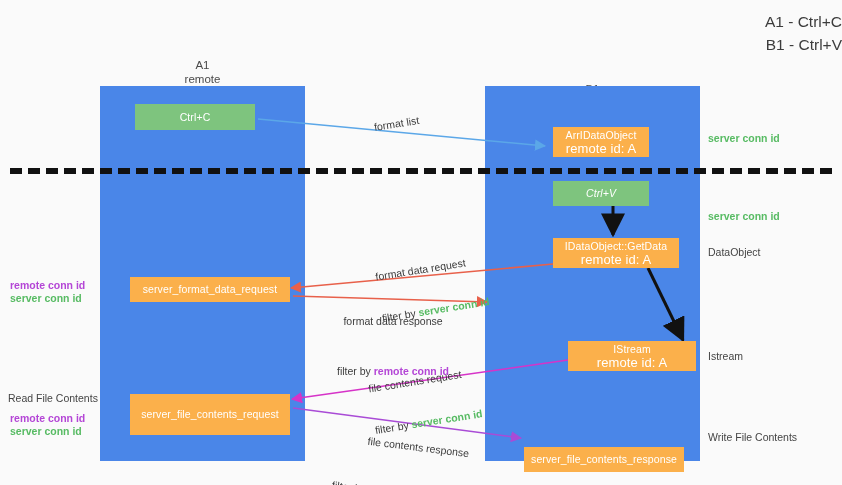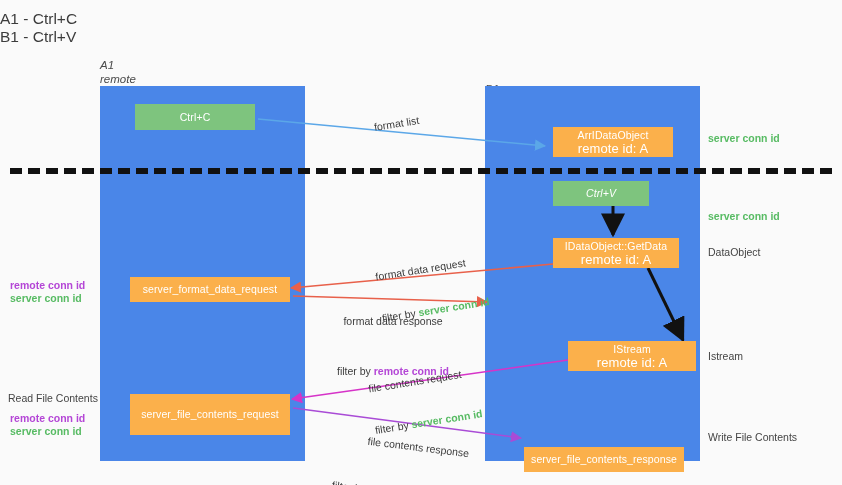--- a/index.html
+++ b/index.html
@@ -22,36 +22,35 @@
     width: 842px;
     height: 485px;
   }
 
   
   #title {
     position: absolute;
     left: 0;
     top: 10px;
     width: 842px;
-    text-align: left;
+    text-align: right;
     font-size: 15.5px;
-    line-height: 18px;
+    line-height: 23px;
     color: #3c3c3c;
     white-space: pre;
   }
 
   
   .lane-head {
     position: absolute;
-    text-align: left;
+    text-align: center;
     font-size: 11.5px;
     line-height: 14px;
     color: #4a4a4a;
     white-space: pre;
-    font-style: italic;
   }
 
   
   .lane {
     position: absolute;
     background: #4a86e8;
     top: 86px;
     height: 375px;
   }
   #lane-a { left: 100px; width: 205px; }
@@ -166,21 +165,21 @@
 
     <path d="M 293 408 L 521 438" stroke="#a94bd6" stroke-width="1.6" fill="none" marker-end="url(#ah-purple)"></path>
   </svg>
 
   <div id="divider"></div>
 
   <div class="box green" style="left:135px; top:104px; width:120px; height:26px;">
     <span>Ctrl+C</span>
   </div>
 
-  <div class="box orange" style="left:553px; top:127px; width:120px; height:30px;">
+  <div class="box orange" style="left:553px; top:127px; width:96px; height:30px;">
     <span>ArrIDataObject</span>
     <span class="l2">remote id: A</span>
   </div>
 
   <div class="box green" style="left:553px; top:181px; width:96px; height:25px;font-style:italic;">
     <span>Ctrl+V</span>
   </div>
 
   <div class="box orange" style="left:553px; top:238px; width:126px; height:30px;">
     <span>IDataObject::GetData</span>

